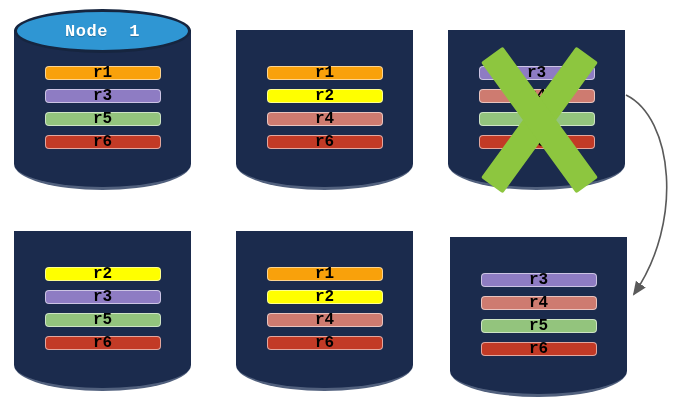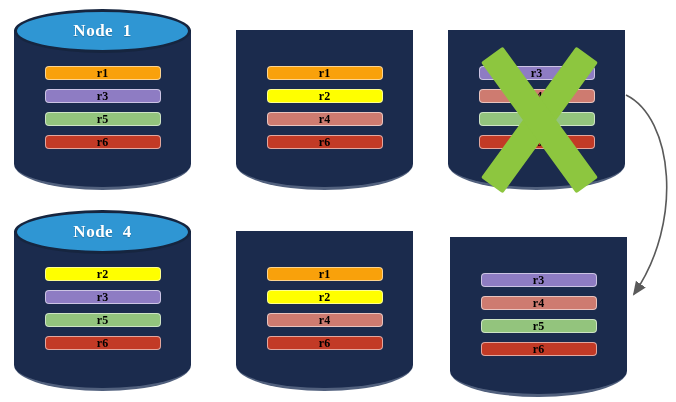--- a/index.html
+++ b/index.html
@@ -2,21 +2,21 @@
 <html><head>
 <meta charset="utf-8">
 <style>
   html, body { margin: 0; padding: 0; background: #ffffff; }
   #canvas {
     position: relative;
     width: 676px;
     height: 402px;
     background: #ffffff;
     overflow: hidden;
-    font-family: Liberation Serif, serif;
+    font-family: Liberation Mono, monospace;
   }
   .node { position: absolute; width: 177px; height: 181px; }
   .pos-0 { left: 14px;  top: 9px; }
   .pos-1 { left: 236px; top: 9px; }
   .pos-2 { left: 448px; top: 9px; }
   .pos-3 { left: 14px;  top: 210px; }
   .pos-4 { left: 236px; top: 210px; }
   .pos-5 { left: 450px; top: 216px; }
 
   .cyl-body {
@@ -44,21 +44,21 @@
     position: absolute; left: 50%; transform: translateX(-50%);
     top: 57px; width: 116px;
     display: flex; flex-direction: column; gap: 9px;
     z-index: 3;
   }
   .bar {
     height: 14px; border-radius: 4px;
     border: 1px solid rgba(255,255,255,0.55);
     box-sizing: border-box;
     display: flex; align-items: center; justify-content: center;
-    font-size: 12px; font-weight: bold; color: #000; line-height: 1;
+    font-size: 16px; font-weight: bold; color: #000; line-height: 1;
   }
 
   #x-mark {
     position: absolute; left: 480px; top: 35px; width: 120px; height: 170px;
     z-index: 6; pointer-events: none;
   }
   .xbar {
     position: absolute; left: 46px; top: 4px; width: 27px; height: 162px;
     background: #8DC63F; border-radius: 2px;
   }
@@ -100,23 +100,20 @@
       <div class="cyl-body" style="background: rgb(27, 43, 77);"></div>
       <div class="bars">
         <div class="bar" style="background: rgb(142, 124, 195);">r3</div>
         <div class="bar" style="background: rgb(206, 123, 112);">r4</div>
         <div class="bar" style="background: rgb(147, 196, 125);">r5</div>
         <div class="bar" style="background: rgb(194, 58, 38);">r6</div>
       </div>
     </div>
     <div class="node pos-3">
       <div class="cyl-body" style="background: rgb(27, 43, 77);"></div>
-      <div class="cyl-top" style="background: rgb(47, 150, 211); border-color: rgb(22, 37, 63);">
-        <span class="node-title">Node  4</span>
-      </div>
       <div class="bars">
         <div class="bar" style="background: rgb(255, 255, 0);">r2</div>
         <div class="bar" style="background: rgb(142, 124, 195);">r3</div>
         <div class="bar" style="background: rgb(147, 196, 125);">r5</div>
         <div class="bar" style="background: rgb(194, 58, 38);">r6</div>
       </div>
     </div>
     <div class="node pos-4">
       <div class="cyl-body" style="background: rgb(27, 43, 77);"></div>
       <div class="bars">

